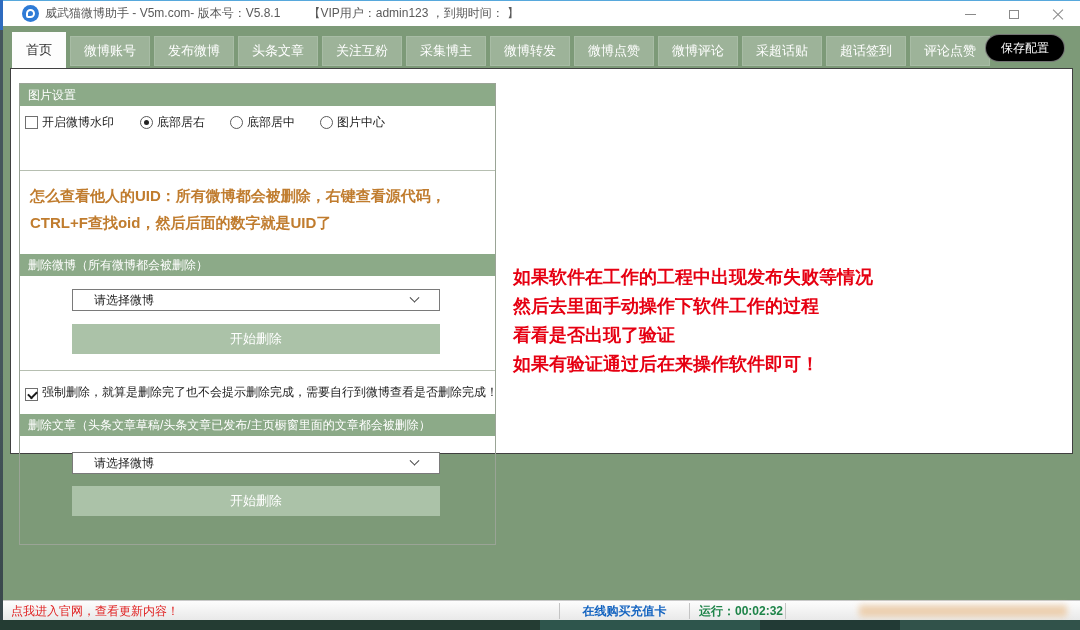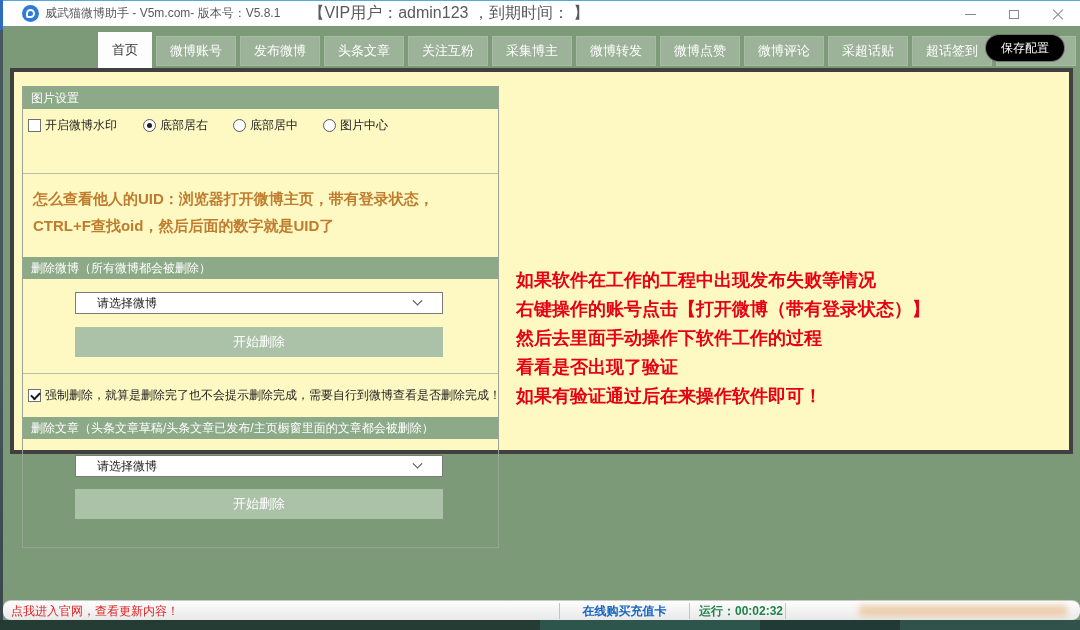--- a/index.html
+++ b/index.html
@@ -6,75 +6,75 @@
   html,body { width:1080px; height:630px; font-family:"Liberation Sans","DejaVu Sans",sans-serif; }
   .window { position:relative; width:1080px; height:630px; background:#7d9a78; overflow:hidden; }
 
   
   .titlebar { position:absolute; top:0; left:0; right:0; height:26px; background:#fff;
               border-top:1px solid #57a8dc; display:flex; align-items:center; padding-left:22px; }
   .app-icon { width:17px; height:17px; border-radius:50%; background:#2f7bd6; display:inline-flex;
               align-items:center; justify-content:center; margin-right:6px; flex:none; }
   .app-icon-inner { width:9px; height:9px; border:2px solid #fff; border-radius:50% 50% 50% 2px; }
   .title-text { font-size:12px; color:#5a5a5a; white-space:nowrap; }
-  .vip-text { font-size:16px; color:#5a5a5a; margin-left:28px; white-space:nowrap; }
+  .vip-text { font-size:12px; color:#5a5a5a; margin-left:28px; white-space:nowrap; }
   .win-controls { position:absolute; right:0; top:1px; height:25px; display:flex; }
   .wc { width:44px; height:25px; display:flex; align-items:center; justify-content:center; cursor:default; }
   .glyph-min { width:11px; height:1px; background:#8a8a8a; display:block; }
   .glyph-max { width:10px; height:9px; border:1px solid #8a8a8a; display:block; }
   .glyph-close { position:relative; width:12px; height:12px; display:block; }
   .glyph-close::before,.glyph-close::after { content:""; position:absolute; left:-1px; top:5px; width:14px; height:1px; background:#8a8a8a; }
   .glyph-close::before { transform:rotate(45deg); }
   .glyph-close::after { transform:rotate(-45deg); }
 
   
   .edge-left { position:absolute; left:0; top:0; bottom:10px; width:3px;
                background:linear-gradient(#2f6bbf 0 30px, #45565c 30px 60%, #39474b); z-index:5; }
 
   
   .frame { position:absolute; top:26px; left:3px; right:0; bottom:10px; background:#7d9a78; }
-  .tabbar { position:absolute; top:0; left:0; right:0; height:42px; display:flex; align-items:flex-end; padding-left:9px;justify-content:flex-end; }
+  .tabbar { position:absolute; top:0; left:0; right:0; height:42px; display:flex; align-items:flex-end; padding-left:9px; }
   .tab { height:30px; margin-bottom:2px; margin-right:4px; padding:0 14px; background:#9db399;
          color:#fff; font-size:13px; display:flex; align-items:center; justify-content:center;
          box-shadow:inset 0 0 0 1px rgba(255,255,255,.12); cursor:pointer; white-space:nowrap; }
   .tab.active { height:36px; margin-bottom:0; background:#fdfdfd; color:#333; box-shadow:none; }
   .save-btn { position:absolute; right:15px; top:8px; height:28px; padding:0 15px; border-radius:14px;
               background:#000000; border:1px solid rgba(255,255,255,.45); color:#fff; font-size:12px;
               display:flex; align-items:center; cursor:pointer; }
 
   
-  .content { position:absolute; left:7px; right:7px; top:42px; height:386px; background:#fef9c3;
-             border:4px solid #404040; }
+  .content { position:absolute; left:7px; right:7px; top:42px; height:386px; background:#ffffff;
+             border:1px solid #404040; }
 
   .groupbox { position:absolute; left:8px; top:14px; width:477px; height:462px; border:1px solid #9aa496; }
   .sec-header { position:absolute; left:0; right:0; height:22px; background:#8caa88; color:#fff;
                 font-size:12px; line-height:22px; padding-left:8px; white-space:nowrap; overflow:hidden; }
   .controls-row { position:absolute; left:5px; top:30px; height:16px; display:flex; align-items:center; font-size:12px; color:#222; }
   .chk { width:13px; height:13px; background:#fff; border:1px solid #707070; position:relative; flex:none; margin-right:4px; }
   .chk.checked::after { content:""; position:absolute; left:2px; top:2px; width:7px; height:4px;
                         border-left:2px solid #1a1a1a; border-bottom:2px solid #1a1a1a; transform:rotate(-45deg); }
   .radio { width:13px; height:13px; background:#fff; border:1px solid #5a5a5a; border-radius:50%; position:relative; flex:none; margin-right:4px; }
   .radio.selected::after { content:""; position:absolute; left:3px; top:3px; width:5px; height:5px; background:#222; border-radius:50%; }
   .divider { position:absolute; left:0; right:0; height:1px; background:#b6bfb1; }
 
   .hint { position:absolute; left:10px; top:98px; font-size:15px; font-weight:bold; color:#c07c2e; line-height:27px; white-space:nowrap; }
 
   .dropdown { position:absolute; left:52px; width:368px; height:22px; background:#fff; border:1px solid #7a7a7a;
               display:flex; align-items:center; justify-content:space-between; padding:0 21px; font-size:12px; color:#222; cursor:pointer; }
   .chev { width:7px; height:7px; border-right:1px solid #444; border-bottom:1px solid #444; transform:rotate(45deg) translate(-2px,-2px); }
   .action-btn { position:absolute; left:52px; width:368px; height:30px; background:#abc2a8; color:#fff;
                 font-size:13px; display:flex; align-items:center; justify-content:center; cursor:pointer; }
 
-  .force-row { position:absolute; left:5px; top:300px; display:flex; align-items:center; font-size:12px; color:#222; white-space:nowrap; }
+  .force-row { position:absolute; left:5px; top:300px; display:flex; align-items:flex-end; font-size:12px; color:#222; white-space:nowrap; }
 
   .notice { position:absolute; left:502px; top:194px; font-size:18px; font-weight:bold; color:#e60012; line-height:29px; white-space:nowrap; }
 
   
   .statusbar { position:absolute; left:3px; right:0; top:600px; height:20px;
-               background:linear-gradient(#fdfdfd,#e9e9e9); border-top:1px solid #c9c9c9; font-size:12px;border-radius:8px; }
+               background:linear-gradient(#fdfdfd,#e9e9e9); border-top:1px solid #c9c9c9; font-size:12px; }
   .sb-item { position:absolute; top:0; height:20px; display:flex; align-items:center; }
   .sb-sep { position:absolute; top:2px; height:16px; width:1px; background:#c4c4c4; }
   .sb-official { left:8px; color:#e02020; }
   .sb-buy { left:557px; width:129px; justify-content:center; color:#1464c0; font-weight:bold; cursor:pointer; }
   .sb-runtime { left:696px; color:#1e8449; font-weight:bold; }
   .sb-redact { position:absolute; left:856px; top:4px; width:208px; height:12px; background:#eccaa4;
                filter:blur(3px); opacity:.85; border-radius:2px; }
 
   .bottom-strip { position:absolute; left:0; right:0; top:620px; height:10px;
                   background:linear-gradient(90deg,#243c33 0 540px,#2e554c 540px 760px,#223a35 760px 900px,#31524a 900px); }
@@ -136,21 +136,21 @@
           <span style="margin-right:25px;">底部居右</span>
           <span class="radio"></span>
           <span style="margin-right:25px;">底部居中</span>
           <span class="radio"></span>
           <span>图片中心</span>
         </div>
 
         <div class="divider" style="top:86px;"></div>
 
         <div class="hint">
-          <div>怎么查看他人的UID：浏览器打开微博主页，带有登录状态，</div>
+          <div>怎么查看他人的UID：所有微博都会被删除，右键查看源代码，</div>
           <div>CTRL+F查找oid，然后后面的数字就是UID了</div>
         </div>
 
         <div class="sec-header" style="top:170px;">删除微博（所有微博都会被删除）</div>
 
         <div class="dropdown" style="top:205px;">
           <span>请选择微博</span>
           <span class="chev"></span>
         </div>
 
@@ -169,21 +169,20 @@
           <span>请选择微博</span>
           <span class="chev"></span>
         </div>
 
         <div class="action-btn" style="top:402px;">开始删除</div>
 
       </div>
 
       <div class="notice">
         <div>如果软件在工作的工程中出现发布失败等情况</div>
-        <div>右键操作的账号点击【打开微博（带有登录状态）】</div>
         <div>然后去里面手动操作下软件工作的过程</div>
         <div>看看是否出现了验证</div>
         <div>如果有验证通过后在来操作软件即可！</div>
       </div>
 
     </div>
   </div>
 
   <div class="statusbar">
     <div class="sb-item sb-official">点我进入官网，查看更新内容！</div>

